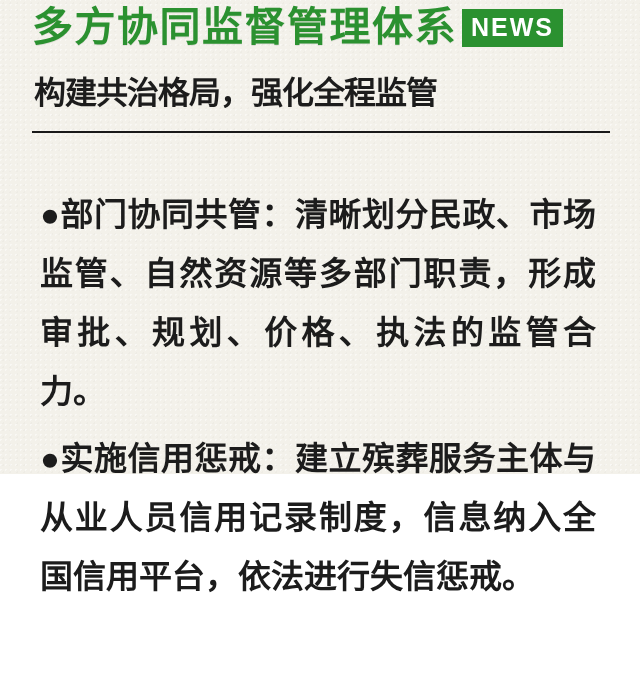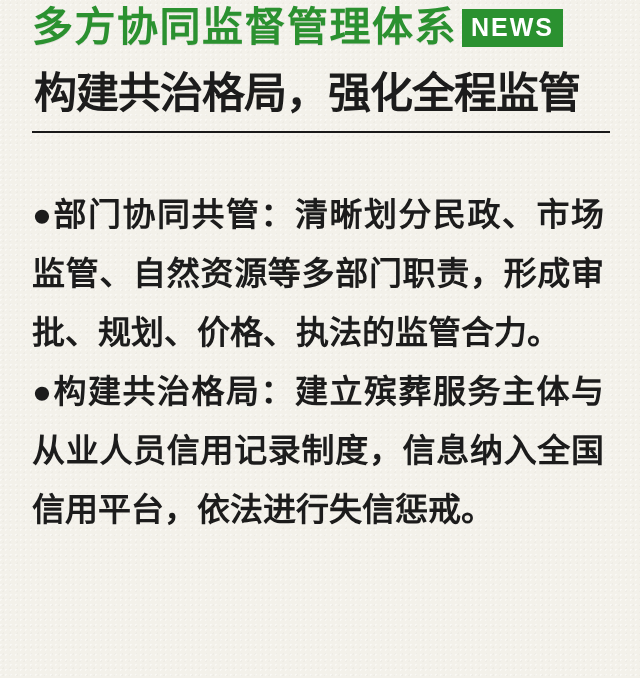--- a/index.html
+++ b/index.html
@@ -7,21 +7,21 @@
     padding: 0;
   }
   body {
     width: 640px;
     height: 678px;
     overflow: hidden;
     font-family: "Liberation Sans", sans-serif;
   }
   .page {
     width: 640px;
-    height: 678px;
+    height: 474px;
     box-sizing: border-box;
     padding: 0 32px;
     background-color: var(--paper, #f3f1ea);
     background-image:
       radial-gradient(rgba(0,0,0,0.02) 1px, transparent 1px),
       radial-gradient(rgba(255,255,255,0.5) 1px, transparent 1px);
     background-size: 7px 7px, 5px 5px;
     background-position: 0 0, 3px 2px;
   }
   .header {
@@ -47,21 +47,21 @@
     color: var(--badge_text, #ffffff);
     font-size: 25px;
     font-weight: 800;
     line-height: 1;
     padding: 6px 9px 7px 9px;
     letter-spacing: 2px;
     margin-left: 2px;
   }
   .subtitle {
     margin: 18px 4px 0 2px;
-    font-size: 43px;
+    font-size: 32px;
     line-height: 50px;
     font-weight: 900;
     color: var(--ink, #1c1c1c);
     letter-spacing: -1px;
     white-space: nowrap;
   }
   .divider {
     height: 2px;
     background: #191919;
     margin: 13px 0 0 0;
@@ -70,21 +70,21 @@
   .content {
     margin-top: 52px;
     width: 572px;
     font-size: 33px;
     line-height: 59px;
     font-weight: 700;
     color: var(--ink, #1c1c1c);
     text-align: justify;
   }
   .content p {
-    margin: 0;
+    margin: 8px;
   }
   .marker {
     letter-spacing: 0;
   }
 </style>
 </head>
 <body>
 
 <div class="page">
 
@@ -95,17 +95,17 @@
 
   <h2 class="subtitle">构建共治格局，强化全程监管</h2>
 
   <div class="divider"></div>
 
   <main class="content">
 
     <p class="bullet"><span class="marker">●</span><span class="label">部门协同共管</span><span class="sep">：</span><span class="text">清晰划分民政、市场监管、自然资源等多部门职责，形成审批、规划、价格、执法的监管合力。</span></p>
 
 
-    <p class="bullet"><span class="marker">●</span><span class="label">构建共治格局</span><span class="sep">：</span><span class="text">建立殡葬服务主体与从业人员信用记录制度，信息纳入全国信用平台，依法进行失信惩戒。</span></p>
+    <p class="bullet"><span class="marker">●</span><span class="label">实施信用惩戒</span><span class="sep">：</span><span class="text">建立殡葬服务主体与从业人员信用记录制度，信息纳入全国信用平台，依法进行失信惩戒。</span></p>
 
   </main>
 
 </div>
 
 </body></html>

